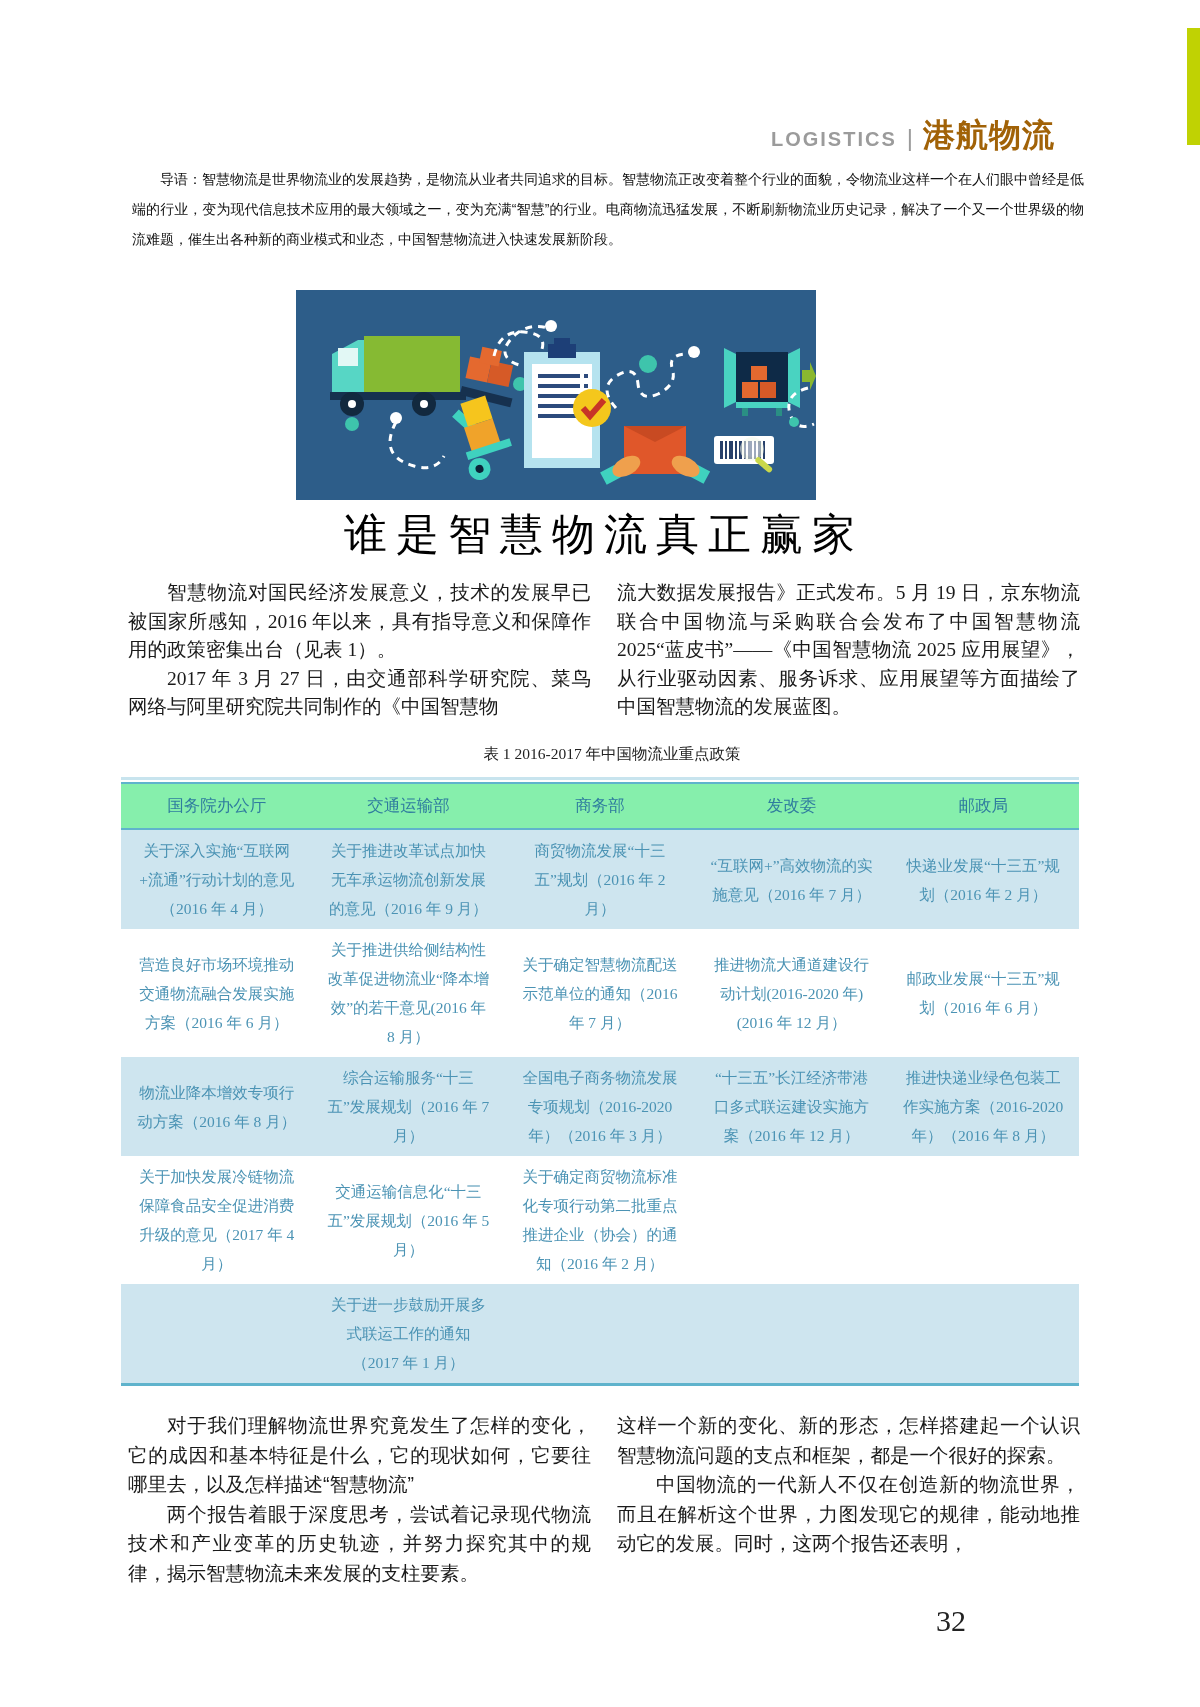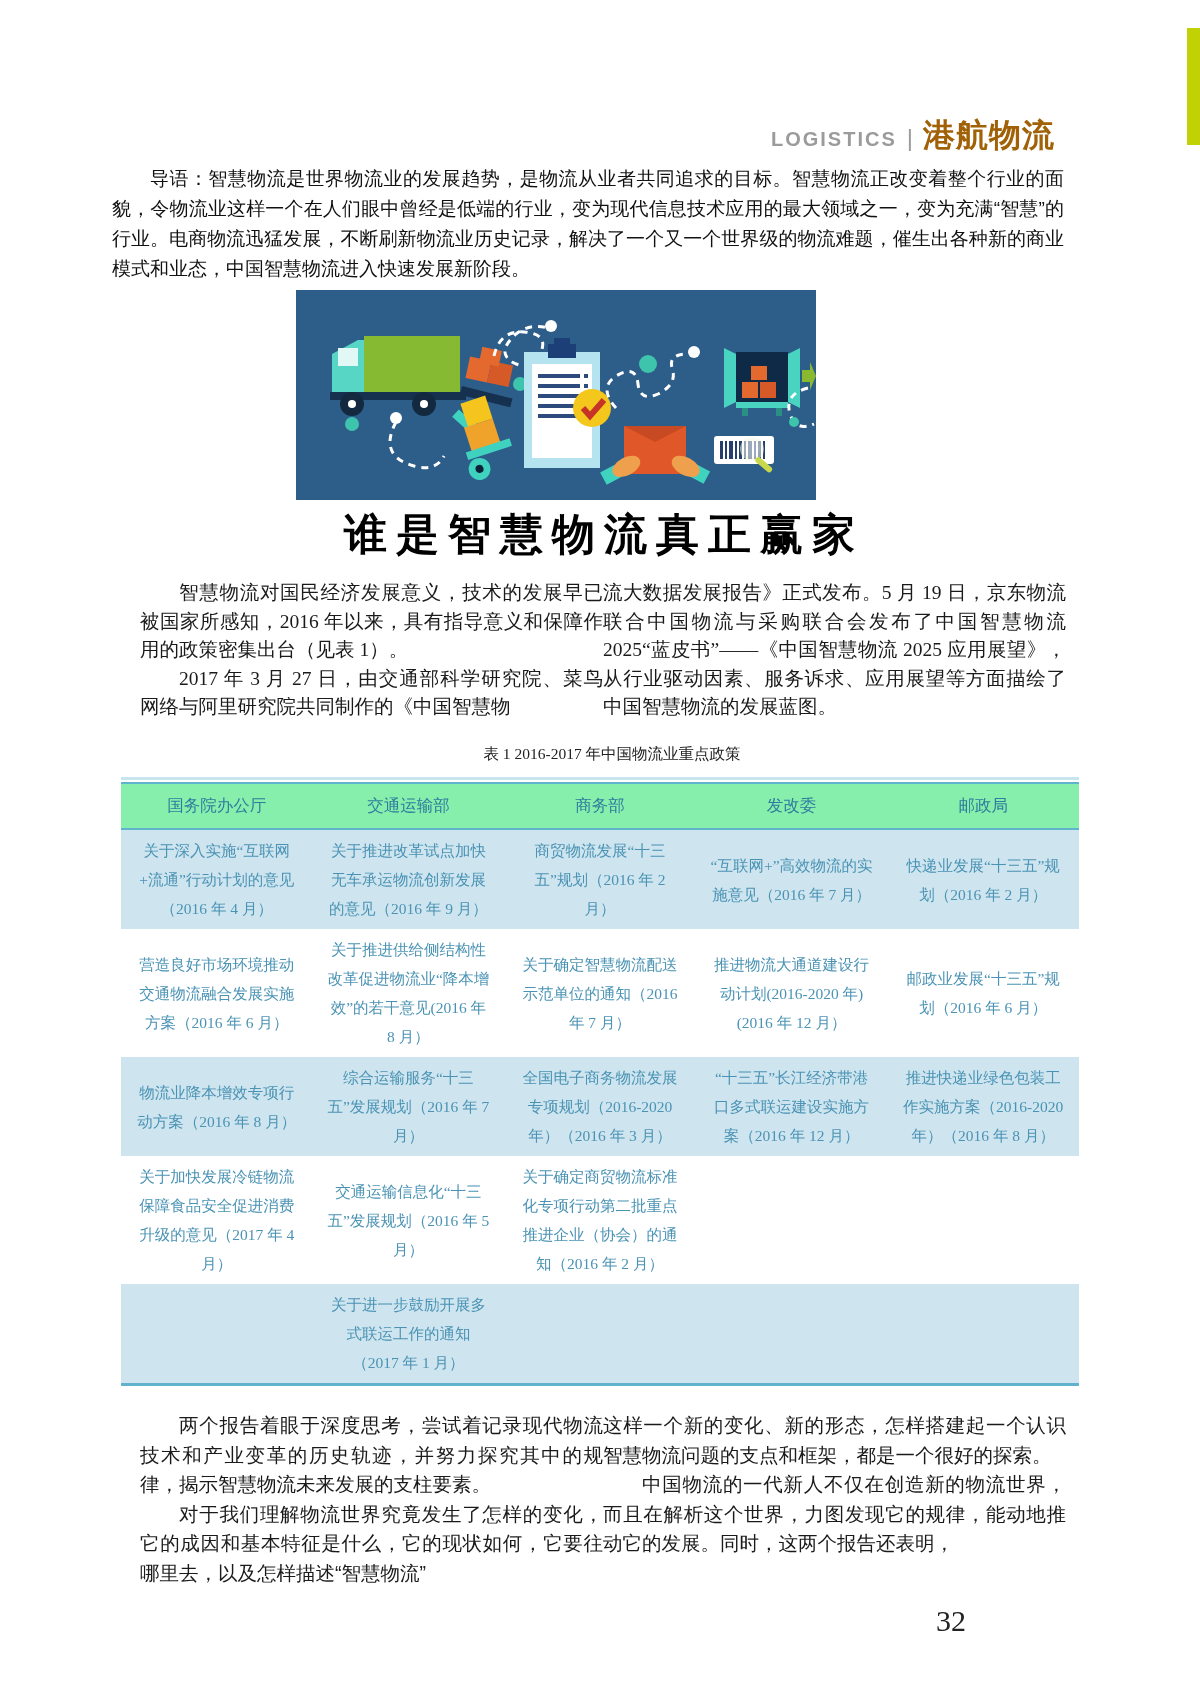--- a/index.html
+++ b/index.html
@@ -10,31 +10,31 @@
   }
   
   .edge-bar { position:absolute; top:0; right:0; width:13px; height:117px; background:#c0d203; }
   
   .header { position:absolute; top:86px; right:145px; display:flex; align-items:baseline; gap:10px;
             font-family:"Liberation Sans","DejaVu Sans",sans-serif; }
   .hdr-en  { font-size:20px; letter-spacing:2px; color:#9b9b9b; font-weight:bold; }
   .hdr-sep { font-size:24px; color:#9b9b9b; font-weight:normal; }
   .hdr-cn  { font-size:32px; color:#a16207; font-weight:bold; letter-spacing:1px; }
   
-  .intro { position:absolute; top:136px; left:112px; width:952px;
+  .intro { position:absolute; top:136px; left:132px; width:952px;
            font-family:"Liberation Sans","DejaVu Sans",sans-serif;
-           font-size:19px; line-height:30px; text-align:justify; text-indent:2em; color:#111; }
+           font-size:14px; line-height:30px; text-align:justify; text-indent:2em; color:#111; }
   
   .banner { position:absolute; top:262px; left:296px; width:520px; height:210px; }
   
   .title { position:absolute; top:478px; left:128px; width:952px; text-align:center;
-           font-size:43px; font-weight:bold; letter-spacing:9px; color:#000;
+           font-size:43px; font-weight:normal; letter-spacing:9px; color:#000;
            font-family:"DejaVu Serif","Liberation Serif",serif; }
   
-  .cols { position:absolute; left:140px; width:952px; display:flex; }
+  .cols { position:absolute; left:128px; width:952px; display:flex; gap:26px; }
   .cols .col { width:463px; }
   .cols-top { top:551px; font-size:19.5px; line-height:28.6px; }
   .cols-top p { text-align:justify; }
   .cols-bottom { top:1383px; font-family:"Liberation Sans","DejaVu Sans",sans-serif;
                  font-size:19.5px; line-height:29.5px; }
   .cols-bottom p { text-align:justify; }
   p.indent { text-indent:2em; }
   
   .tbl-caption { position:absolute; top:716px; left:136px; width:952px; text-align:center;
                  font-size:15.5px; color:#222; }
@@ -255,22 +255,22 @@
           <td></td>
           <td></td>
           <td></td>
         </tr>
       </tbody>
     </table>
   </div>
 
   <div class="cols cols-bottom">
     <div class="col">
+      <p class="indent">对于我们理解物流世界究竟发生了怎样的变化，它的成因和基本特征是什么，它的现状如何，它要往哪里去，以及怎样描述“智慧物流”</p>
       <p class="indent">两个报告着眼于深度思考，尝试着记录现代物流技术和产业变革的历史轨迹，并努力探究其中的规律，揭示智慧物流未来发展的支柱要素。</p>
-      <p class="indent">对于我们理解物流世界究竟发生了怎样的变化，它的成因和基本特征是什么，它的现状如何，它要往哪里去，以及怎样描述“智慧物流”</p>
     </div>
     <div class="col">
       <p>这样一个新的变化、新的形态，怎样搭建起一个认识智慧物流问题的支点和框架，都是一个很好的探索。</p>
       <p class="indent">中国物流的一代新人不仅在创造新的物流世界，而且在解析这个世界，力图发现它的规律，能动地推动它的发展。同时，这两个报告还表明，</p>
     </div>
   </div>
 
   <div class="page-num">32</div>
 
 </div>

